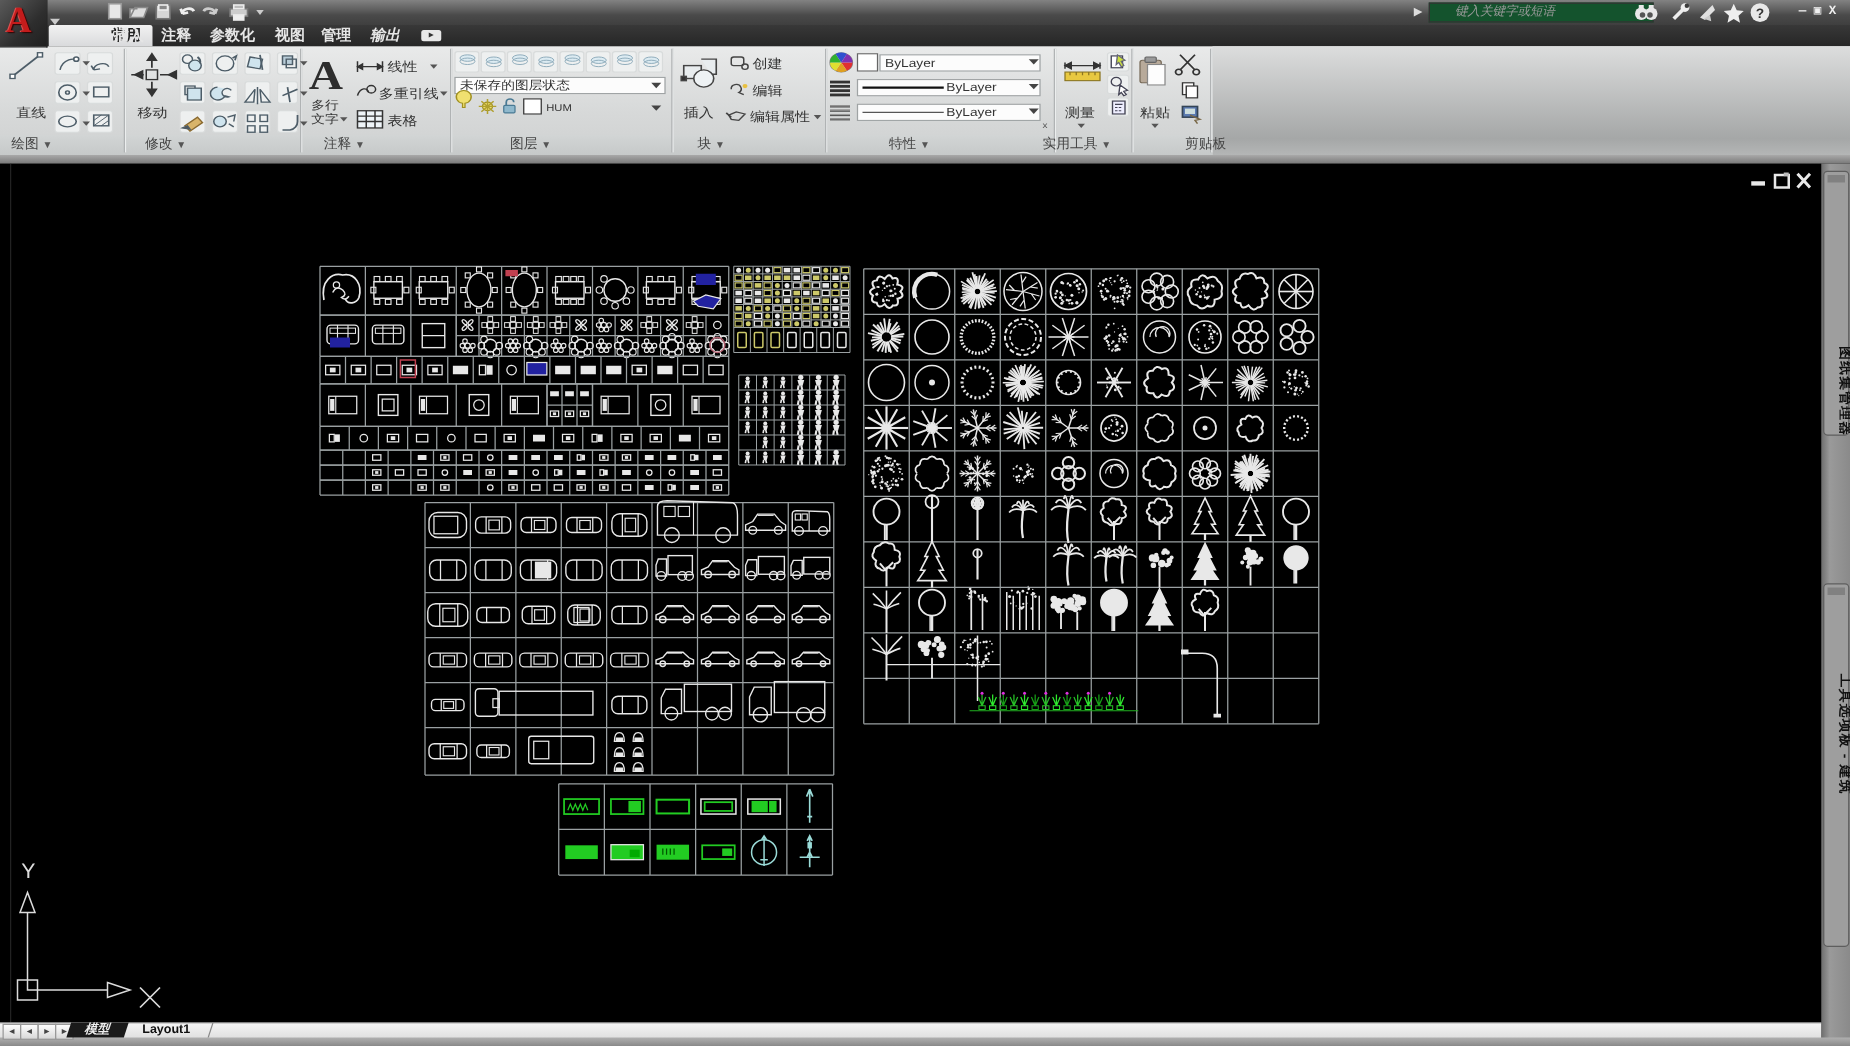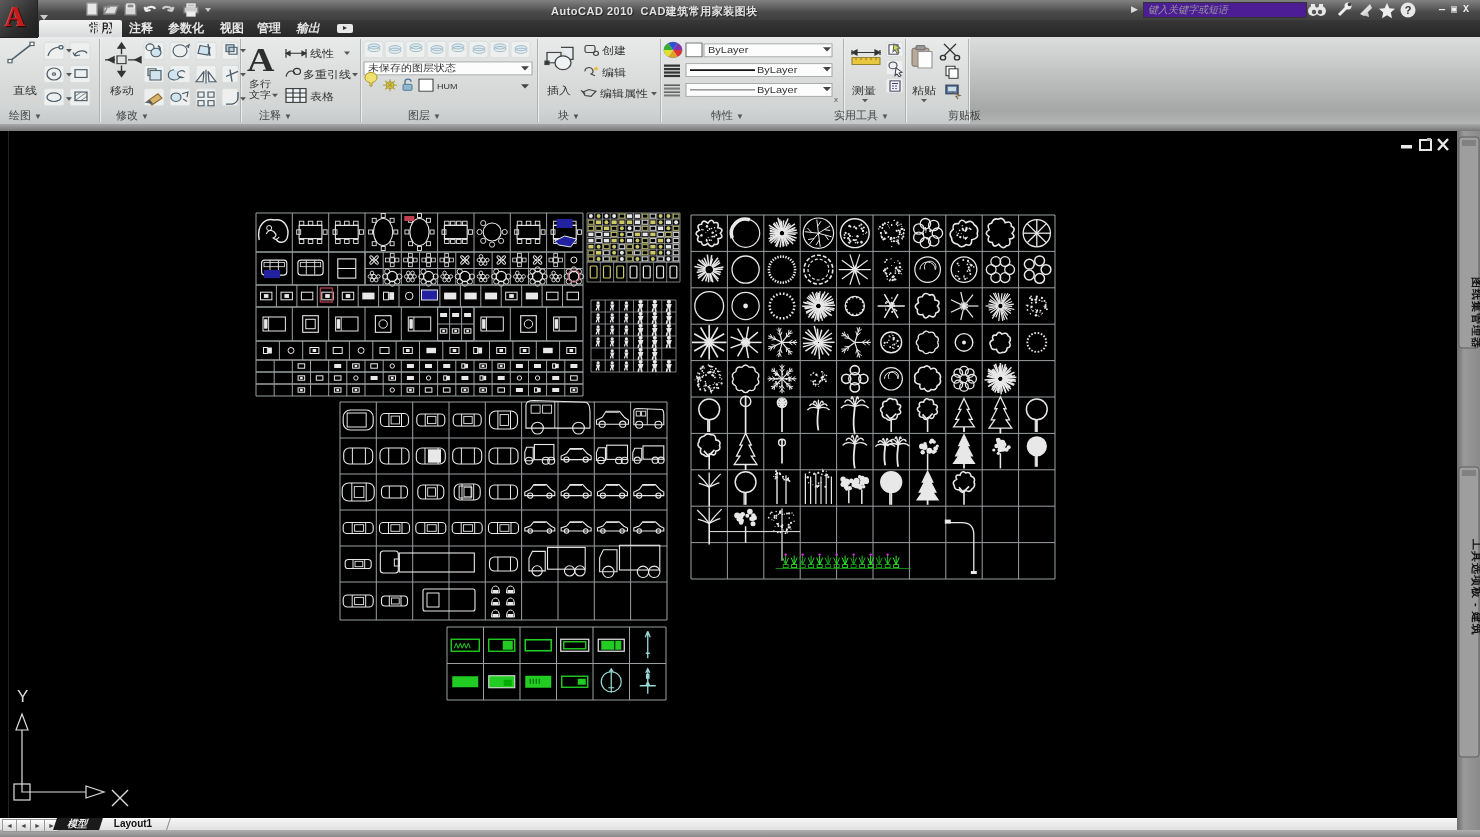--- a/index.html
+++ b/index.html
@@ -9,22 +9,22 @@
 #titlebar{position:absolute;left:0;top:0;width:1480px;height:20px;
 background:linear-gradient(#828282,#5e5e5e 40%,#4a4a4a 60%,#3f3f3f);}
 #logo{position:absolute;left:0;top:0;width:37px;height:37px;z-index:30;
 background:linear-gradient(135deg,#5a5a5a,#2e2e2e 60%,#1f1f1f);border-right:1px solid #222;border-bottom:1px solid #222;}
 #logoA{position:absolute;left:5px;top:1px;font-weight:bold;font-size:28px;color:#c41c1c;z-index:31;
 font-family:"Liberation Serif",serif;text-shadow:1px 1px 1px #300,-1px 0 0 #e05050;transform:scaleY(1.05);}
 #logoCar{position:absolute;left:40px;top:15px;z-index:31;width:0;height:0;border-left:4px solid transparent;border-right:4px solid transparent;border-top:5px solid #ccc;}
 #titletext{position:absolute;left:551px;top:4px;width:400px;color:#e2e2e2;
 font-weight:bold;font-size:11px;letter-spacing:.5px;text-shadow:1px 1px 1px #222;}
 #searcharrow{position:absolute;left:1131px;top:4px;color:#ddd;font-size:9px;}
-#searchbox{position:absolute;left:1143px;top:2px;width:158px;height:14px;background:#4c1d95;
-border:1px solid #333;font-size:10px;color:#999;font-style:italic;padding-left:4px;line-height:14px;}
+#searchbox{position:absolute;left:1143px;top:2px;width:158px;height:14px;background:#14532d;
+border:1px solid #333;font-size:10px;color:#999;font-style:italic;padding-left:20px;line-height:14px;}
 #winbtns{position:absolute;left:1439px;top:3px;width:50px;color:#f0f0f0;
 font-weight:bold;font-size:10px;letter-spacing:6px;font-family:"Liberation Mono",monospace;}
 
 #tabrow{position:absolute;left:0;top:20px;width:1480px;height:17px;
 background:linear-gradient(#383838,#262626);}
 .rtab{position:absolute;top:20px;height:17px;line-height:17px;color:#e6e6e6;
 font-size:12px;font-weight:bold;text-align:center;}
 #tab-active{position:absolute;left:39px;top:20px;width:42px;height:17px;line-height:17px;
 background:linear-gradient(#f2f2f2,#d9dadc);color:#222;font-size:12px;font-weight:bold;
 text-align:center;border-radius:2px 2px 0 0;padding-left:41px;}
@@ -70,21 +70,20 @@
 <rect x="41" y="3" width="11" height="11" fill="#d6d6d6" stroke="#777"></rect>
         <rect x="43" y="3" width="7" height="4" fill="#888"></rect>
 <path d="M62 10 C62 5 70 5 71 8 M62 10 l-1.5-4 M62 10 l4.5-1" stroke="#eee" stroke-width="2.2" fill="none"></path>
 <path d="M88 10 C88 5 80 5 79 8 M88 10 l1.5-4 M88 10 l-4.5-1" stroke="#ccc" stroke-width="2.2" fill="none"></path>
 <rect x="100" y="6" width="14" height="6" fill="#ccc" stroke="#777"></rect>
         <rect x="103" y="3" width="8" height="3" fill="#bbb"></rect>
         <rect x="103" y="11" width="8" height="4" fill="#eee"></rect>
 <path d="M121 7 l3 4 3-4 z" fill="#ccc" stroke="none"></path>
       </g>
     </svg>
-<div id="titletext">AutoCAD 2010&nbsp;&nbsp;CAD建筑常用家装图块</div>
 <div id="searcharrow">▶</div>
 <div id="searchbox">键入关键字或短语</div>
 <svg class="abs" style="left:1305px;top:1px;" width="115" height="18" viewBox="0 0 115 18">
       <g fill="#e8e8e8" stroke="none">
 <circle cx="8" cy="10" r="5"></circle>
         <circle cx="16" cy="10" r="5"></circle>
         <rect x="6" y="3" width="4" height="4"></rect>
         <rect x="14" y="3" width="4" height="4"></rect>
 <circle cx="9" cy="11" r="2.2" fill="#555"></circle>
         <circle cx="15" cy="11" r="2.2" fill="#555"></circle>

